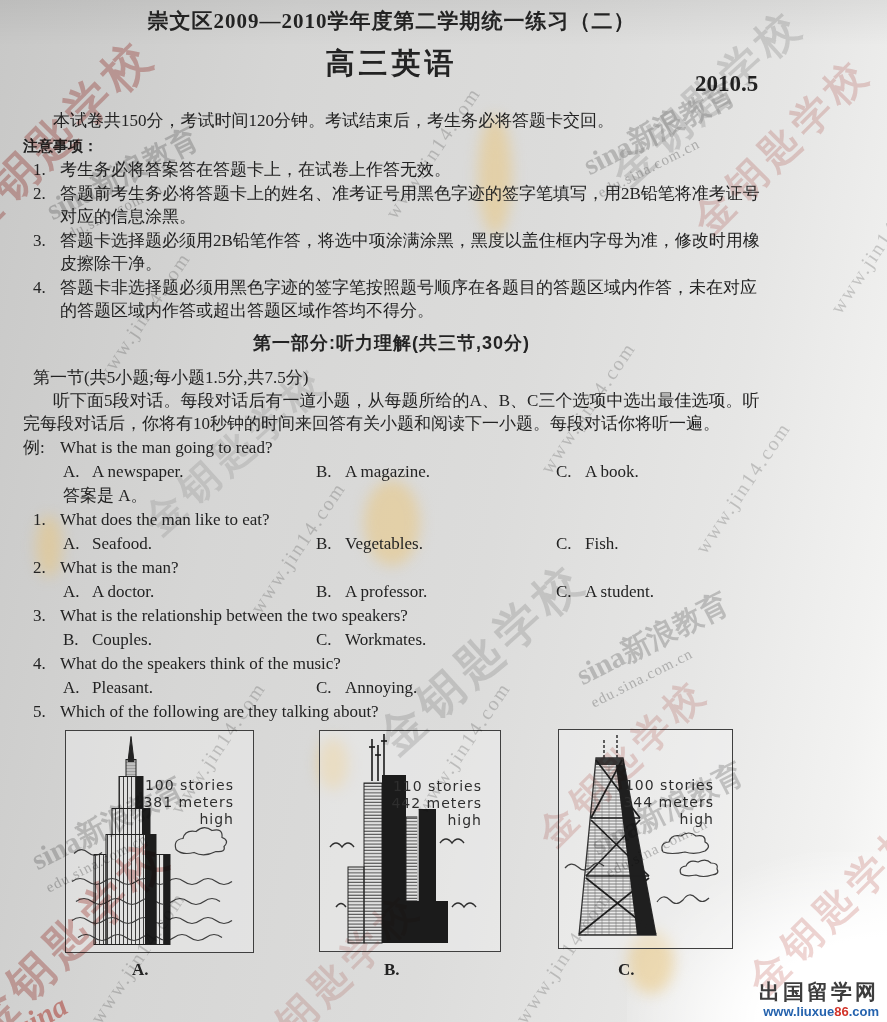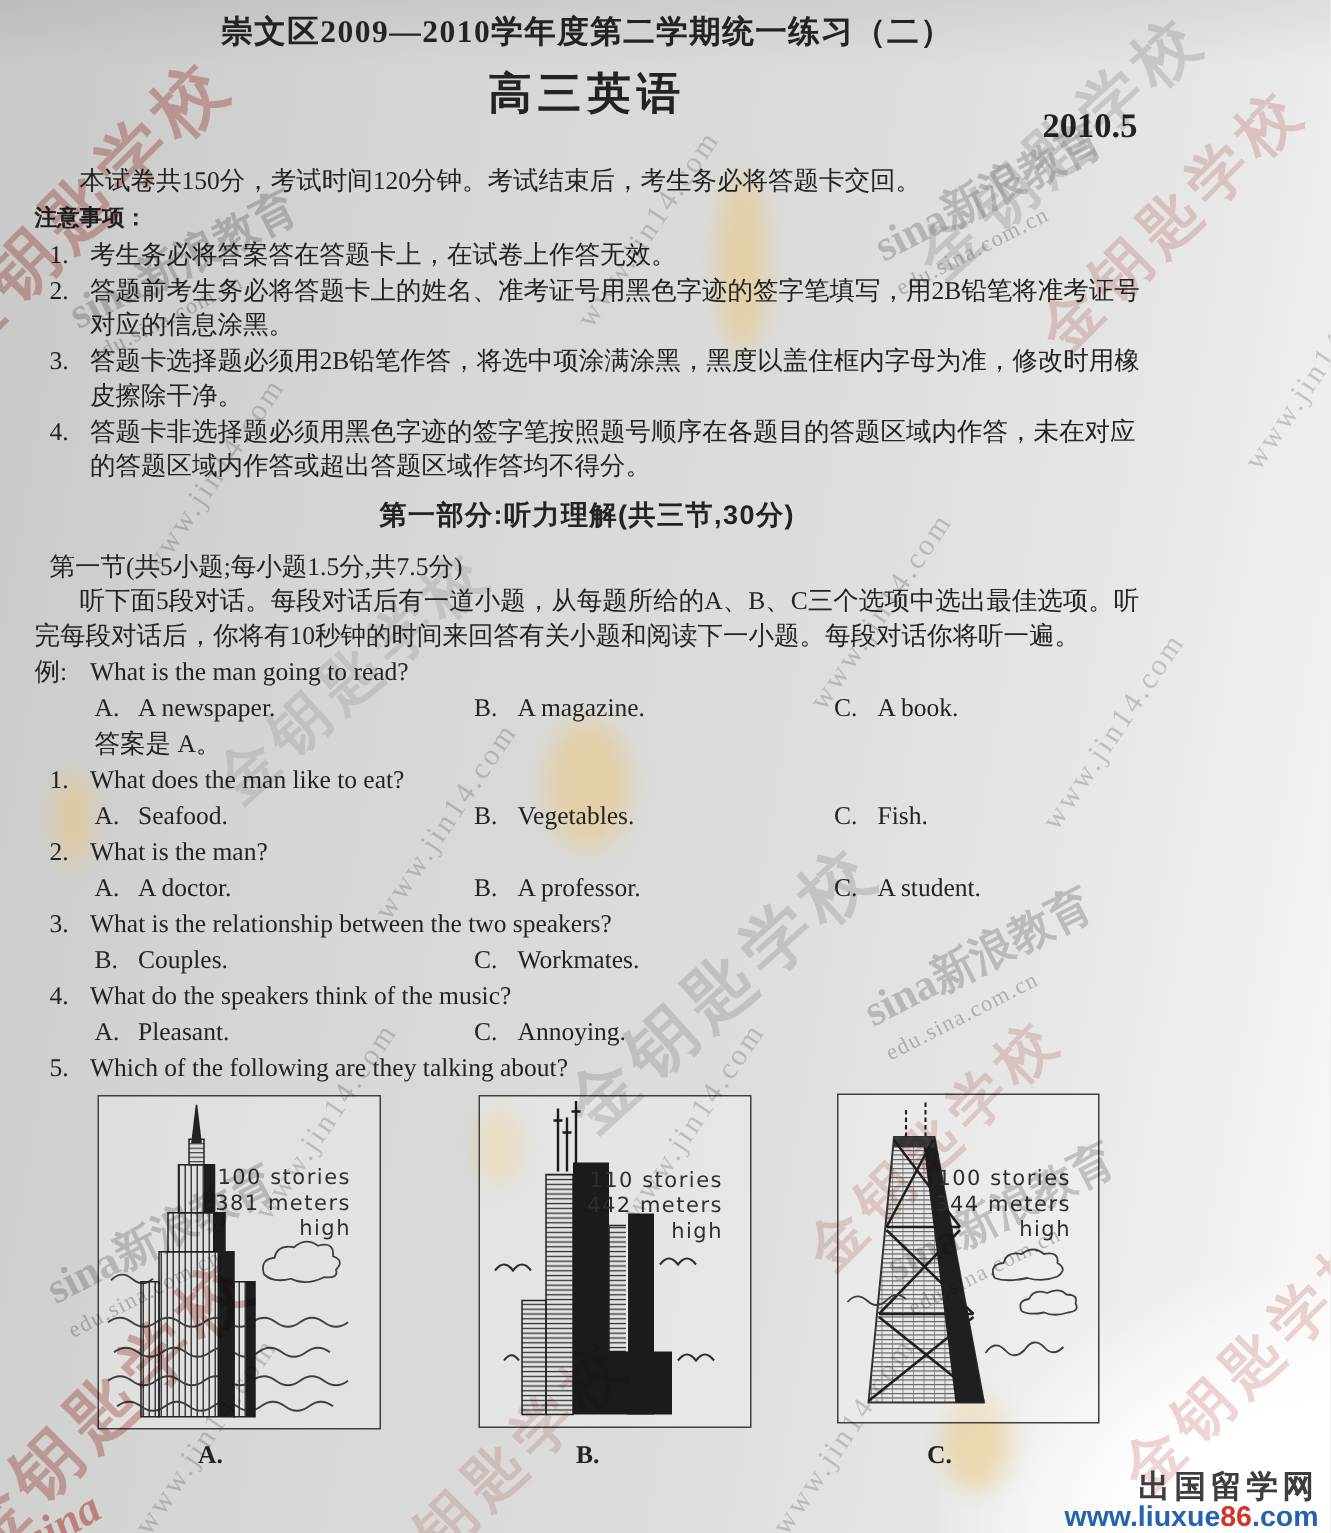--- a/index.html
+++ b/index.html
@@ -48,21 +48,21 @@
   .wm-red{color:rgba(199,108,102,.48);font-size:46px;letter-spacing:6px;transform:rotate(-45deg);}
   .wm-gray-school{color:rgba(150,150,150,.30);font-size:46px;letter-spacing:6px;transform:rotate(-42deg);}
   .wm-sina{color:rgba(140,140,140,.42);font-size:29px;transform:rotate(-27deg);line-height:30px;}
   .wm-sina .sub{display:block;font-size:15px;font-weight:normal;letter-spacing:1px;color:rgba(145,145,145,.55);}
   .wm-url{color:rgba(148,148,148,.42);font-size:20px;font-weight:normal;letter-spacing:2px;transform:rotate(-56deg);}
   .wm-sina-red{color:rgba(206,72,62,.55);font-size:30px;font-style:italic;transform:rotate(-30deg);}
   .blob{position:absolute;border-radius:50%;filter:blur(7px);background:rgba(236,198,120,.5);pointer-events:none;z-index:1;}
   
   .footer-logo{position:absolute;right:8px;bottom:2px;z-index:4;text-align:right;font-family:"Liberation Sans","DejaVu Sans",sans-serif;}
   .footer-name{font-size:21px;font-weight:bold;color:#3d3d3d;letter-spacing:3px;line-height:22px;}
-  .footer-url{font-size:19px;font-weight:bold;line-height:17px;}
+  .footer-url{font-size:13px;font-weight:bold;line-height:17px;}
   .footer-url .blue{color:#2563ae;} .footer-url .red{color:#d2342a;}
 </style>
 </head>
 <body>
 
 <div class="page">
 
   <div class="blob" style="left:478px;top:115px;width:34px;height:120px;"></div>
   <div class="blob" style="left:364px;top:480px;width:56px;height:86px;"></div>
   <div class="blob" style="left:36px;top:515px;width:26px;height:62px;"></div>

